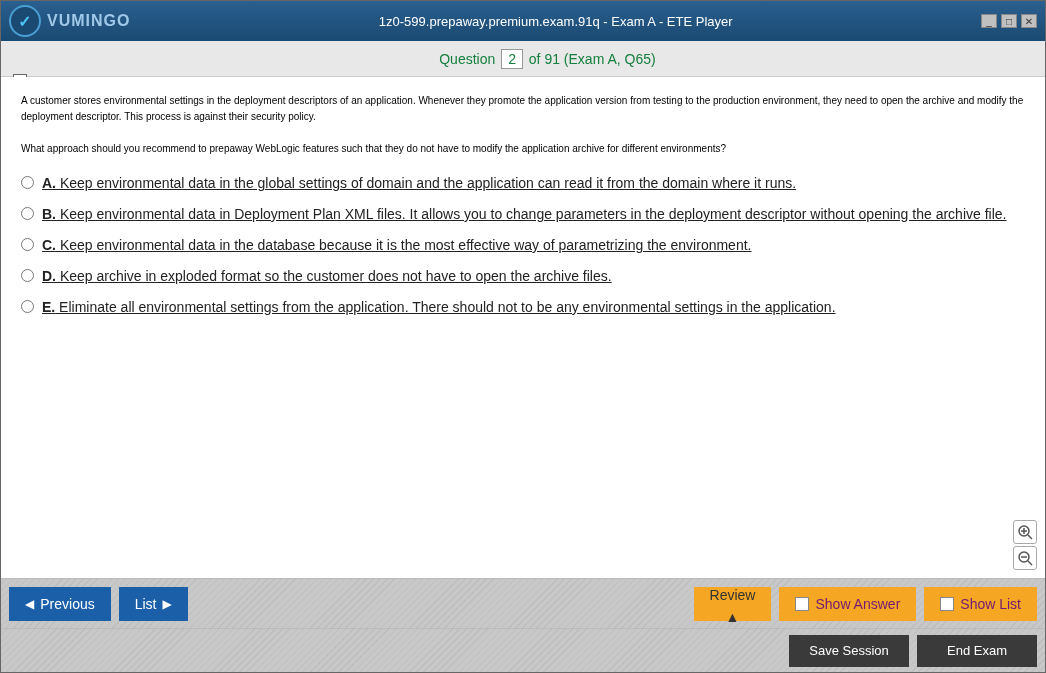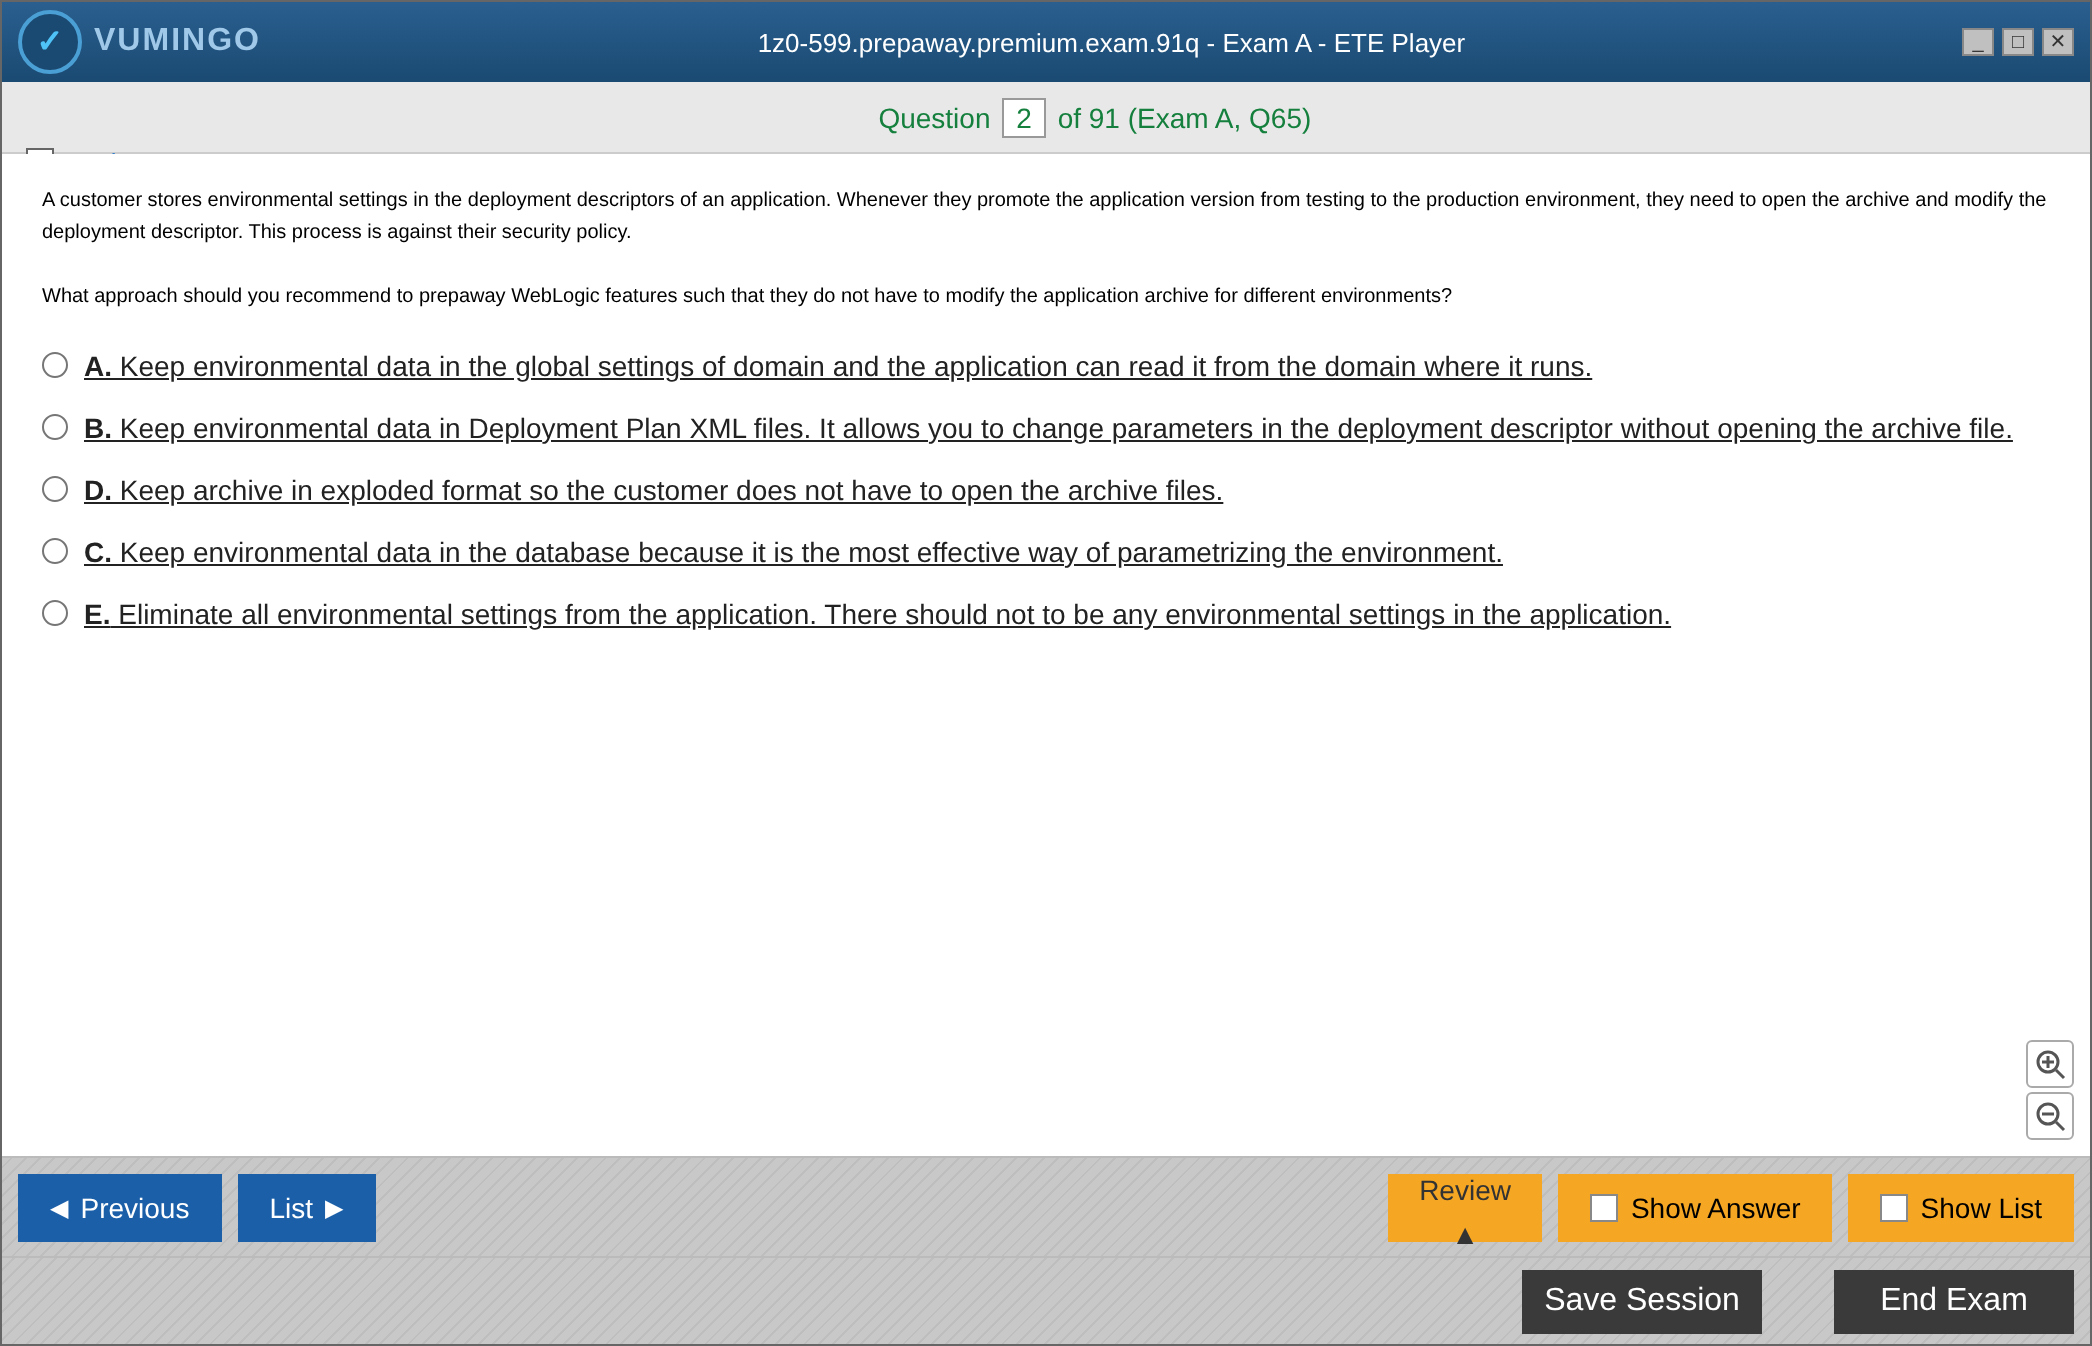--- a/index.html
+++ b/index.html
@@ -119,21 +119,21 @@
       border: none;
       padding: 0 16px;
       font-size: 14px;
       cursor: pointer;
       margin-left: auto;
       display: flex; align-items: center; gap: 6px; flex-direction: column;
     }
     .show-btn {
       height: 34px;
       background: #f5a623;
-      color: #000000;
+      color: #701a75;
       border: none;
       padding: 0 16px;
       font-size: 14px;
       cursor: pointer;
       display: flex; align-items: center; gap: 6px;
     }
     .show-btn .cb-box {
       width: 14px; height: 14px;
       background: white;
       border: 1px solid #888;
@@ -151,24 +151,23 @@
       gap: 8px;
       flex-shrink: 0;
       border-top: 1px solid #bbb;
     }
     .action-btn {
       height: 32px;
       background: #3a3a3a;
       color: white;
       border: none;
       padding: 0 4px;
-      font-size: 16px;
+      font-size: 13px;
       cursor: pointer;
       min-width: 120px;
-      margin-left: 28px;
     }
 
     
     .bottom-nav, .action-bar {
       background-image: repeating-linear-gradient(
         -45deg,
         transparent,
         transparent 4px,
         rgba(0,0,0,0.05) 4px,
         rgba(0,0,0,0.05) 5px
@@ -223,26 +222,26 @@
         <span class="option-text"><strong>A.</strong> Keep environmental data in the global settings of domain and the application can read it from the domain where it runs.</span>
       </div>
 
       <div class="option">
         <input type="radio" name="answer" class="option-radio" style="">
         <span class="option-text"><strong>B.</strong> Keep environmental data in Deployment Plan XML files. It allows you to change parameters in the deployment descriptor without opening the archive file.</span>
       </div>
 
       <div class="option">
         <input type="radio" name="answer" class="option-radio" style="">
+        <span class="option-text"><strong>C.</strong> Keep environmental data in the database because it is the most effective way of parametrizing the environment.</span>
+      </div>
+
+      <div class="option">
+        <input type="radio" name="answer" class="option-radio" style="">
         <span class="option-text"><strong>D.</strong> Keep archive in exploded format so the customer does not have to open the archive files.</span>
-      </div>
-
-      <div class="option">
-        <input type="radio" name="answer" class="option-radio" style="">
-        <span class="option-text"><strong>C.</strong> Keep environmental data in the database because it is the most effective way of parametrizing the environment.</span>
       </div>
 
       <div class="option">
         <input type="radio" name="answer" class="option-radio" style="">
         <span class="option-text"><strong>E.</strong> Eliminate all environmental settings from the application. There should not to be any environmental settings in the application.</span>
       </div>
 
     </div>
 
     <div class="zoom-controls">

